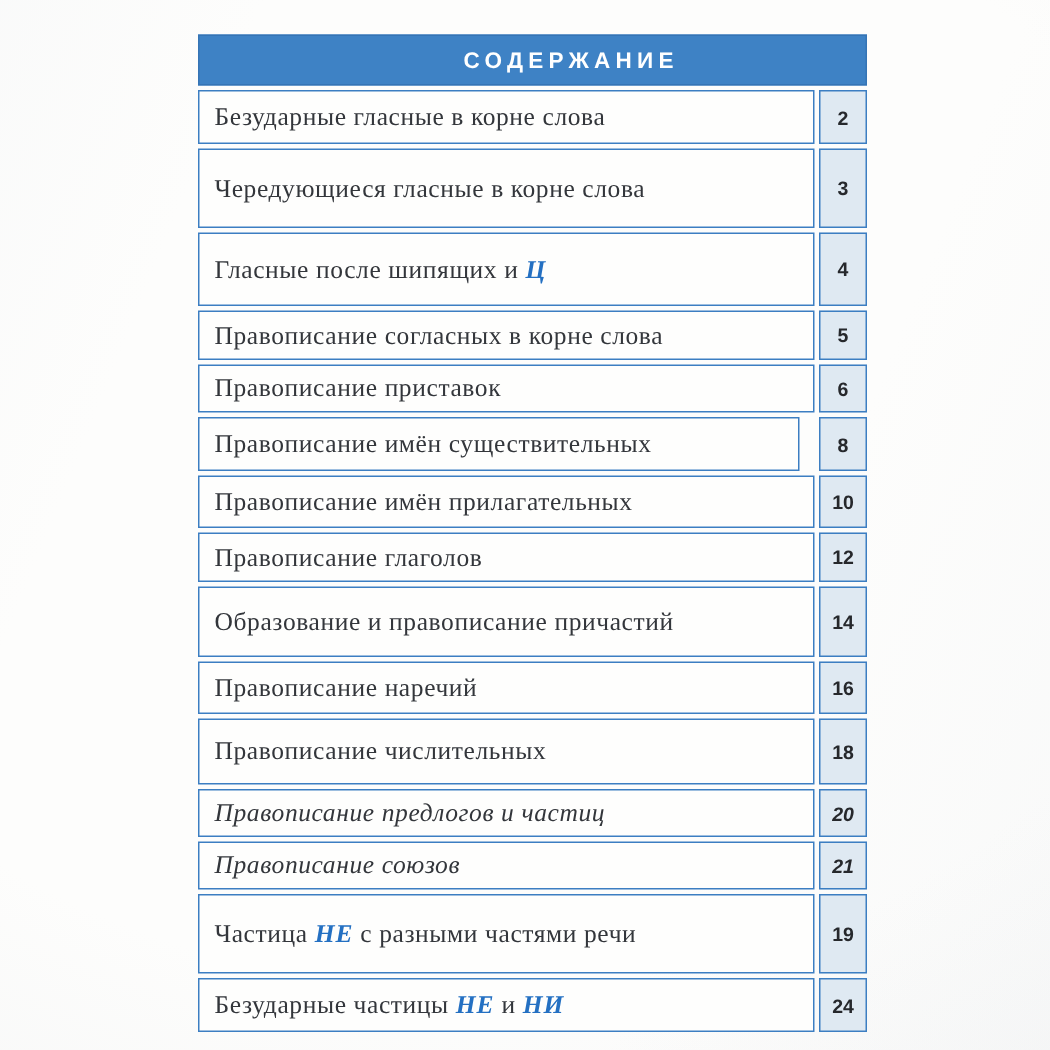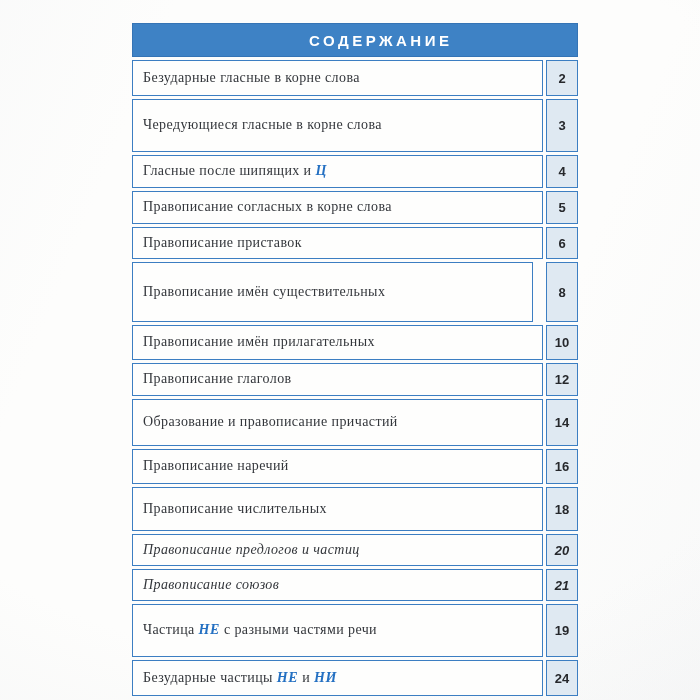--- a/index.html
+++ b/index.html
@@ -53,21 +53,21 @@
     box-sizing: border-box;
     flex: 1;
     margin-right: 3px;
     border: 1.5px solid var(--line, #3c7ec2);
     background: #fefefd;
     display: flex;
     align-items: center;
     padding: 0 8px 0 10px;
   }
   .cell-title .entry-text {
-    font-size: 14px;
+    font-size: 17px;
     color: #33363b;
     letter-spacing: 0.4px;
     line-height: 1.15;
   }
   .cell-title .em {
     color: var(--accent, #2470c2);
     font-weight: 700;
     font-style: italic;
     letter-spacing: 0.6px;
   }
@@ -99,39 +99,39 @@
             <span class="entry-text"><span>Безударные гласные в корне слова</span></span>
           </div>
           <div class="cell-page">2</div>
         </div>
         <div class="toc-row" style="height: 53px;">
           <div class="cell-title">
             <span class="entry-text"><span>Чередующиеся гласные в корне слова</span></span>
           </div>
           <div class="cell-page">3</div>
         </div>
-        <div class="toc-row" style="height: 33px;">
+        <div class="toc-row" style="height: 49px;">
           <div class="cell-title">
             <span class="entry-text"><span>Гласные после шипящих и </span><span class="em">Ц</span></span>
           </div>
           <div class="cell-page">4</div>
         </div>
         <div class="toc-row" style="height: 33px;">
           <div class="cell-title">
             <span class="entry-text"><span>Правописание согласных в корне слова</span></span>
           </div>
           <div class="cell-page">5</div>
         </div>
         <div class="toc-row" style="height: 32px;">
           <div class="cell-title">
             <span class="entry-text"><span>Правописание приставок</span></span>
           </div>
           <div class="cell-page">6</div>
         </div>
-        <div class="toc-row" style="height: 60px; gap: 10px;">
+        <div class="toc-row" style="height: 36px; gap: 10px;">
           <div class="cell-title">
             <span class="entry-text"><span>Правописание имён существительных</span></span>
           </div>
           <div class="cell-page">8</div>
         </div>
         <div class="toc-row" style="height: 35px;">
           <div class="cell-title">
             <span class="entry-text"><span>Правописание имён прилагательных</span></span>
           </div>
           <div class="cell-page">10</div>

